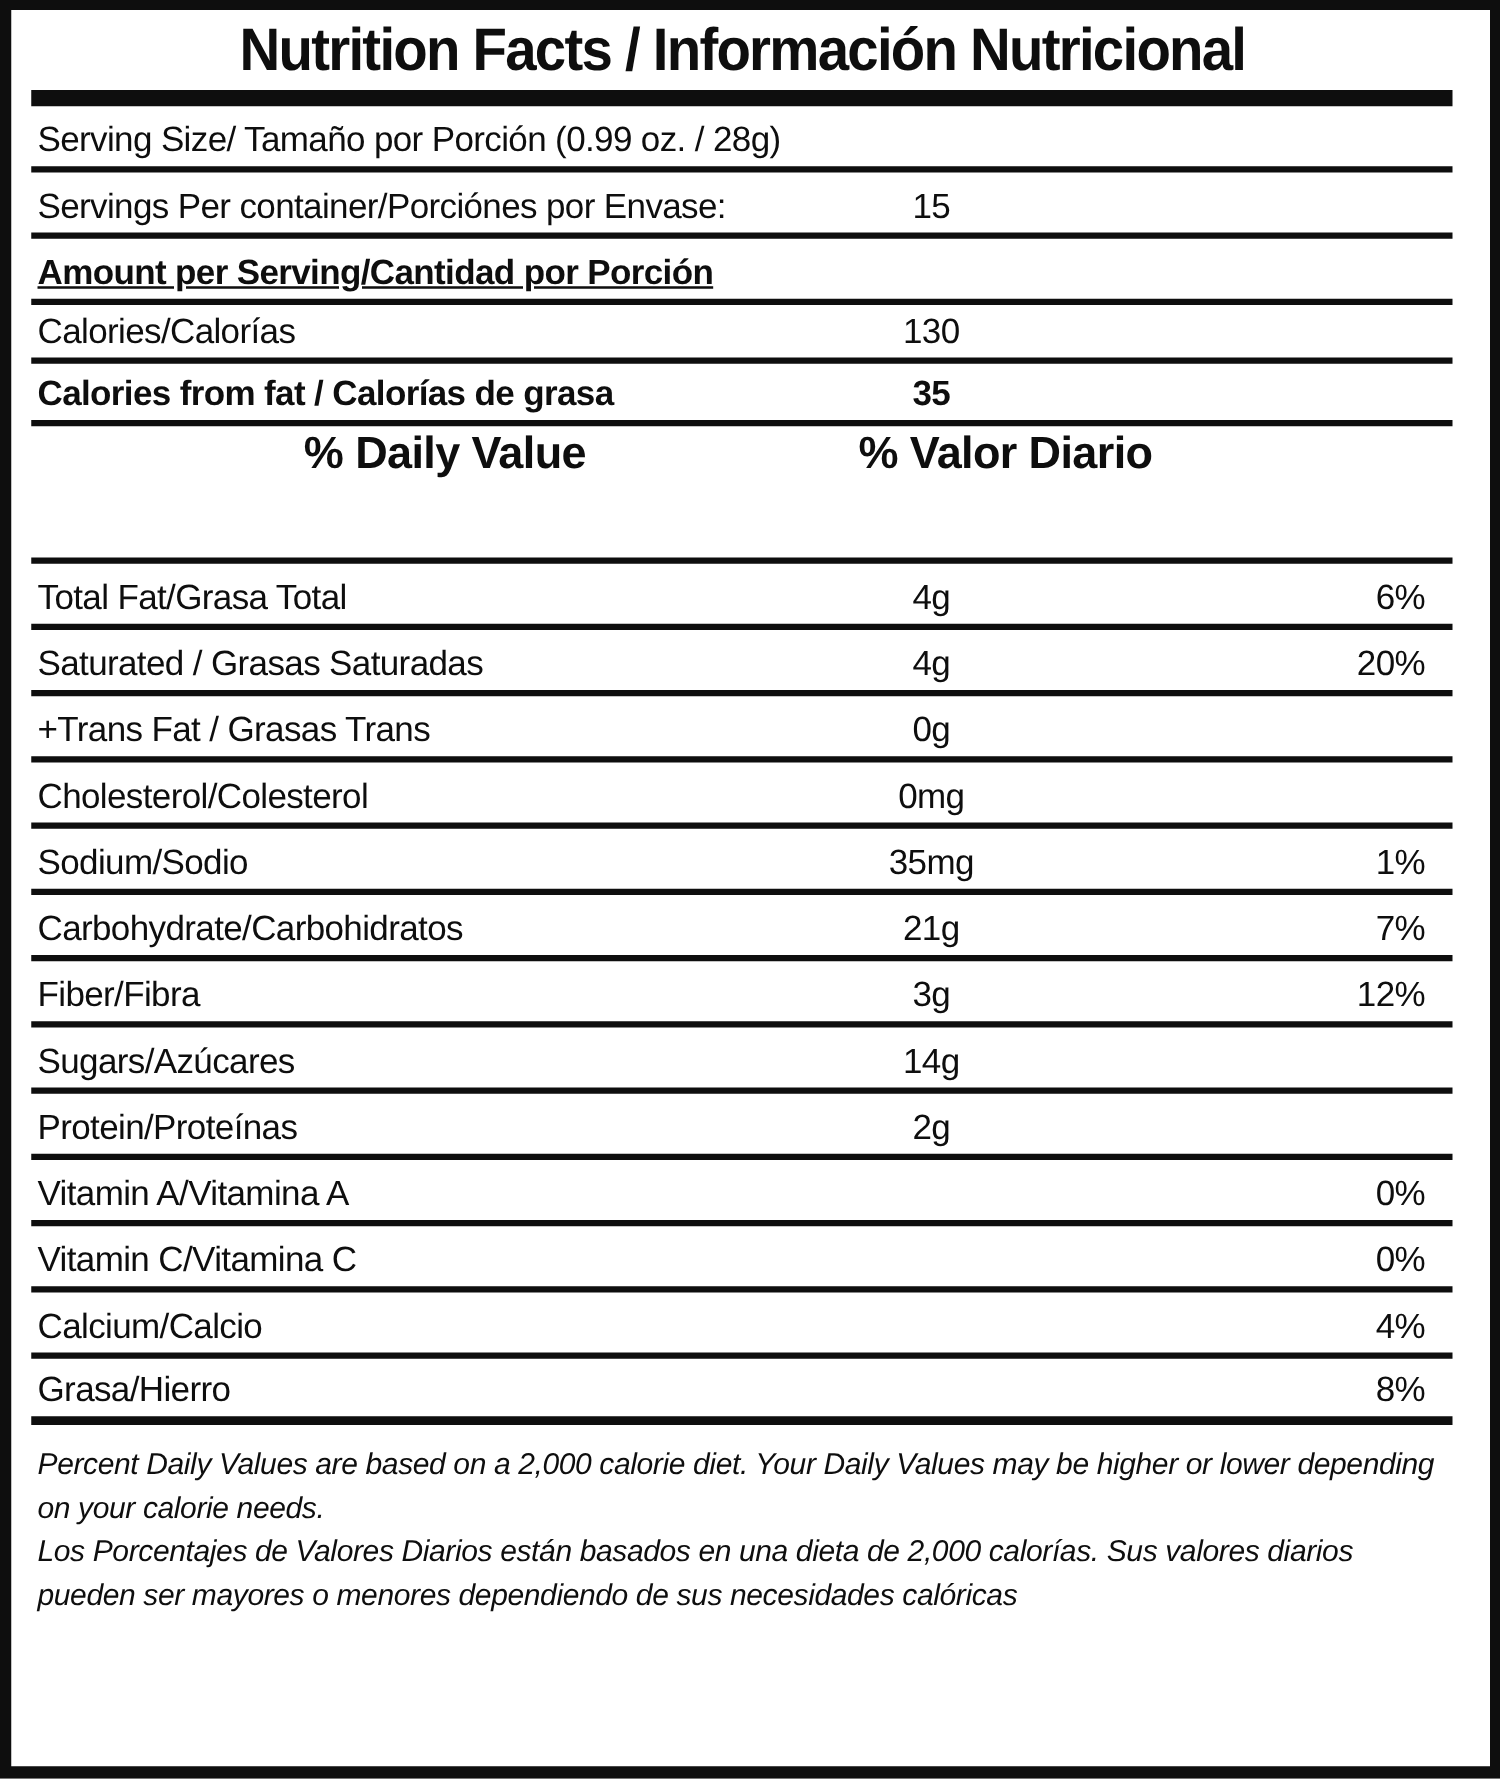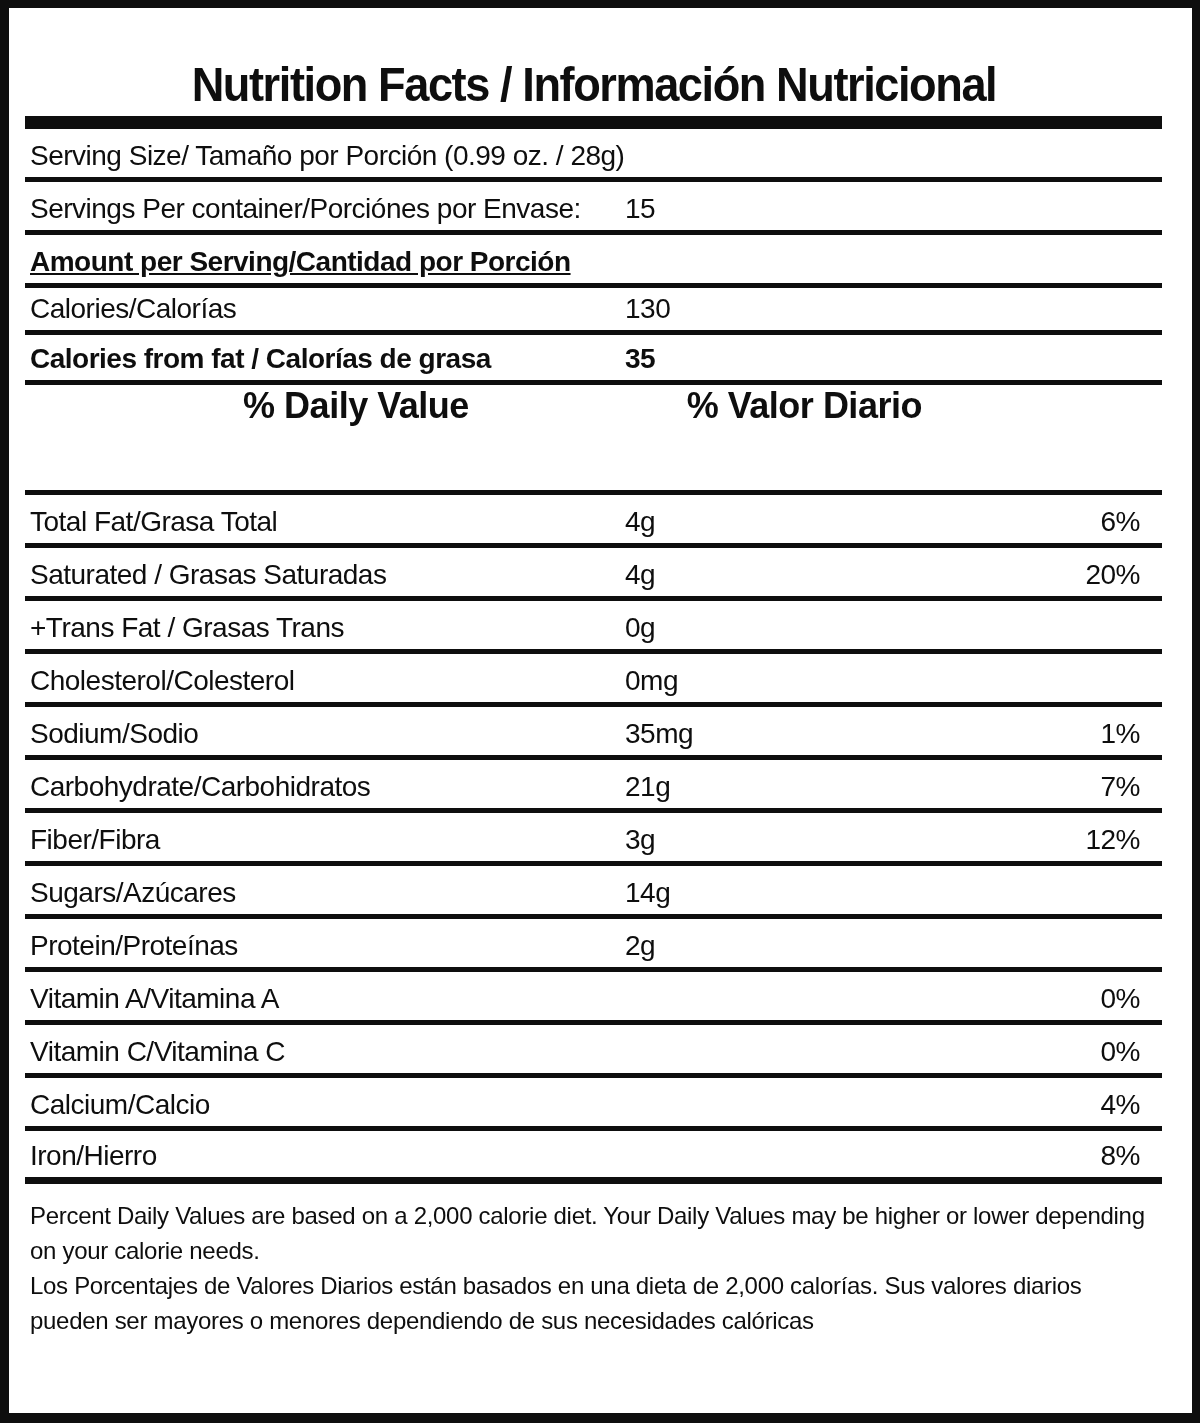--- a/index.html
+++ b/index.html
@@ -14,21 +14,20 @@
     width: 1200px; height: 1423px;
     background: var(--paper);
     border: 8px solid var(--ink);
     border-left-width: 9px;
     border-bottom-width: 10px;
     overflow: hidden;
   }
   .inner {
     margin-left: 16px;
     margin-right: 30px;
-    margin-top: 44px;
   }
   .title-row {
     height: 64px;
     display: flex; align-items: center; justify-content: center;
   }
   .title {
     font-size: 48px; font-weight: bold; letter-spacing: -1.5px;
     white-space: nowrap;
     transform: scaleX(0.94);
   }
@@ -37,41 +36,41 @@
     display: grid;
     grid-template-columns: 1fr 240px 297px;
     align-items: end;
     height: 53px;
     border-bottom: 5px solid var(--ink);
     font-size: 28px;
     letter-spacing: -0.5px;
     line-height: 1;
   }
   .row > .c-label { padding-left: 5px; padding-bottom: 7px; white-space: nowrap; }
-  .row > .c-value { text-align: left; padding-bottom: 7px; }
+  .row > .c-value { text-align: center; padding-bottom: 7px; }
   .row > .c-pct   { text-align: right; padding-right: 22px; padding-bottom: 7px; }
   .row.span-all > .c-label { grid-column: 1 / -1; }
   .row.bold > .c-label { font-weight: bold; text-decoration: underline; }
   .row.tall { height: 47px; }
   .row.taller { height: 50px; font-weight: bold; }
   .dv-header {
     height: 110px;
     border-bottom: 5px solid var(--ink);
     display: flex; flex-direction: row; justify-content: space-evenly;
     text-align: right; padding-right: 22px;
     font-size: 36px; font-weight: bold; letter-spacing: -0.5px;
   }
   .iron-border { border-bottom-width: 7px; }
   .footnotes {
     padding: 14px 0 0 5px;
     font-size: 24px;
     line-height: 35px;
     letter-spacing: -0.3px;
   }
-  .footnotes p { margin: 0; }
+  .footnotes p { margin: 0; font-style: italic; }
 </style>
 </head>
 <body>
 
 <div class="label">
   <div class="inner">
 
     <div class="title-row">
       <span class="title">Nutrition Facts / Información Nutricional</span>
     </div>
@@ -178,21 +177,21 @@
     <span class="c-pct">0%</span>
   </div>
 
   <div class="row">
     <span class="c-label">Calcium/Calcio</span>
     <span class="c-value"></span>
     <span class="c-pct">4%</span>
   </div>
 
   <div class="row iron-border">
-    <span class="c-label">Iron/Hierro</span>
+    <span class="c-label">Grasa/Hierro</span>
     <span class="c-value"></span>
     <span class="c-pct">8%</span>
   </div>
 </div>
 
     <div class="footnotes">
       <p>Percent Daily Values are based on a 2,000 calorie diet. Your Daily Values may be higher or lower depending on your calorie needs.</p>
       <p>Los Porcentajes de Valores Diarios están basados en una dieta de 2,000 calorías. Sus valores diarios pueden ser mayores o menores dependiendo de sus necesidades calóricas</p>
     </div>
 

